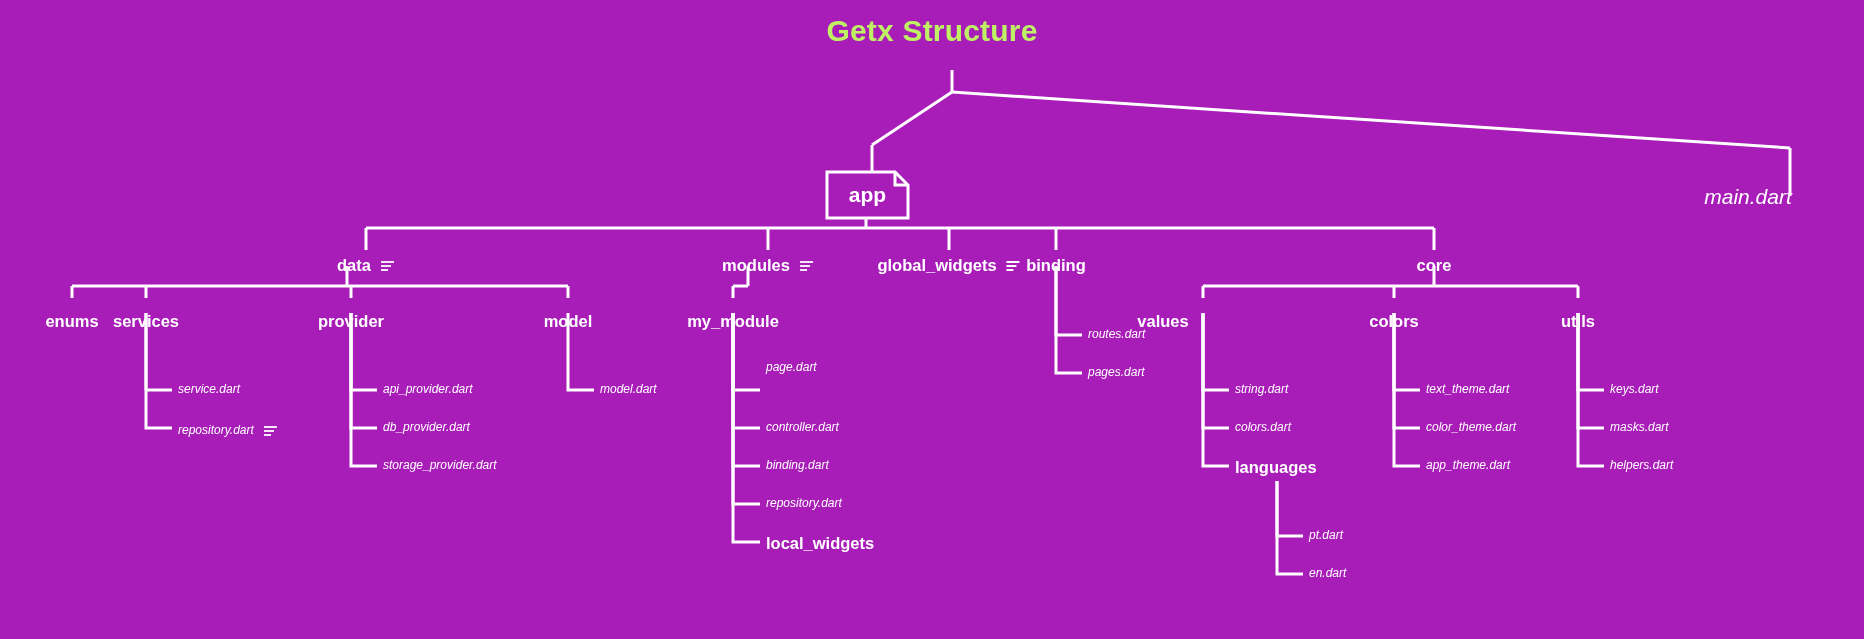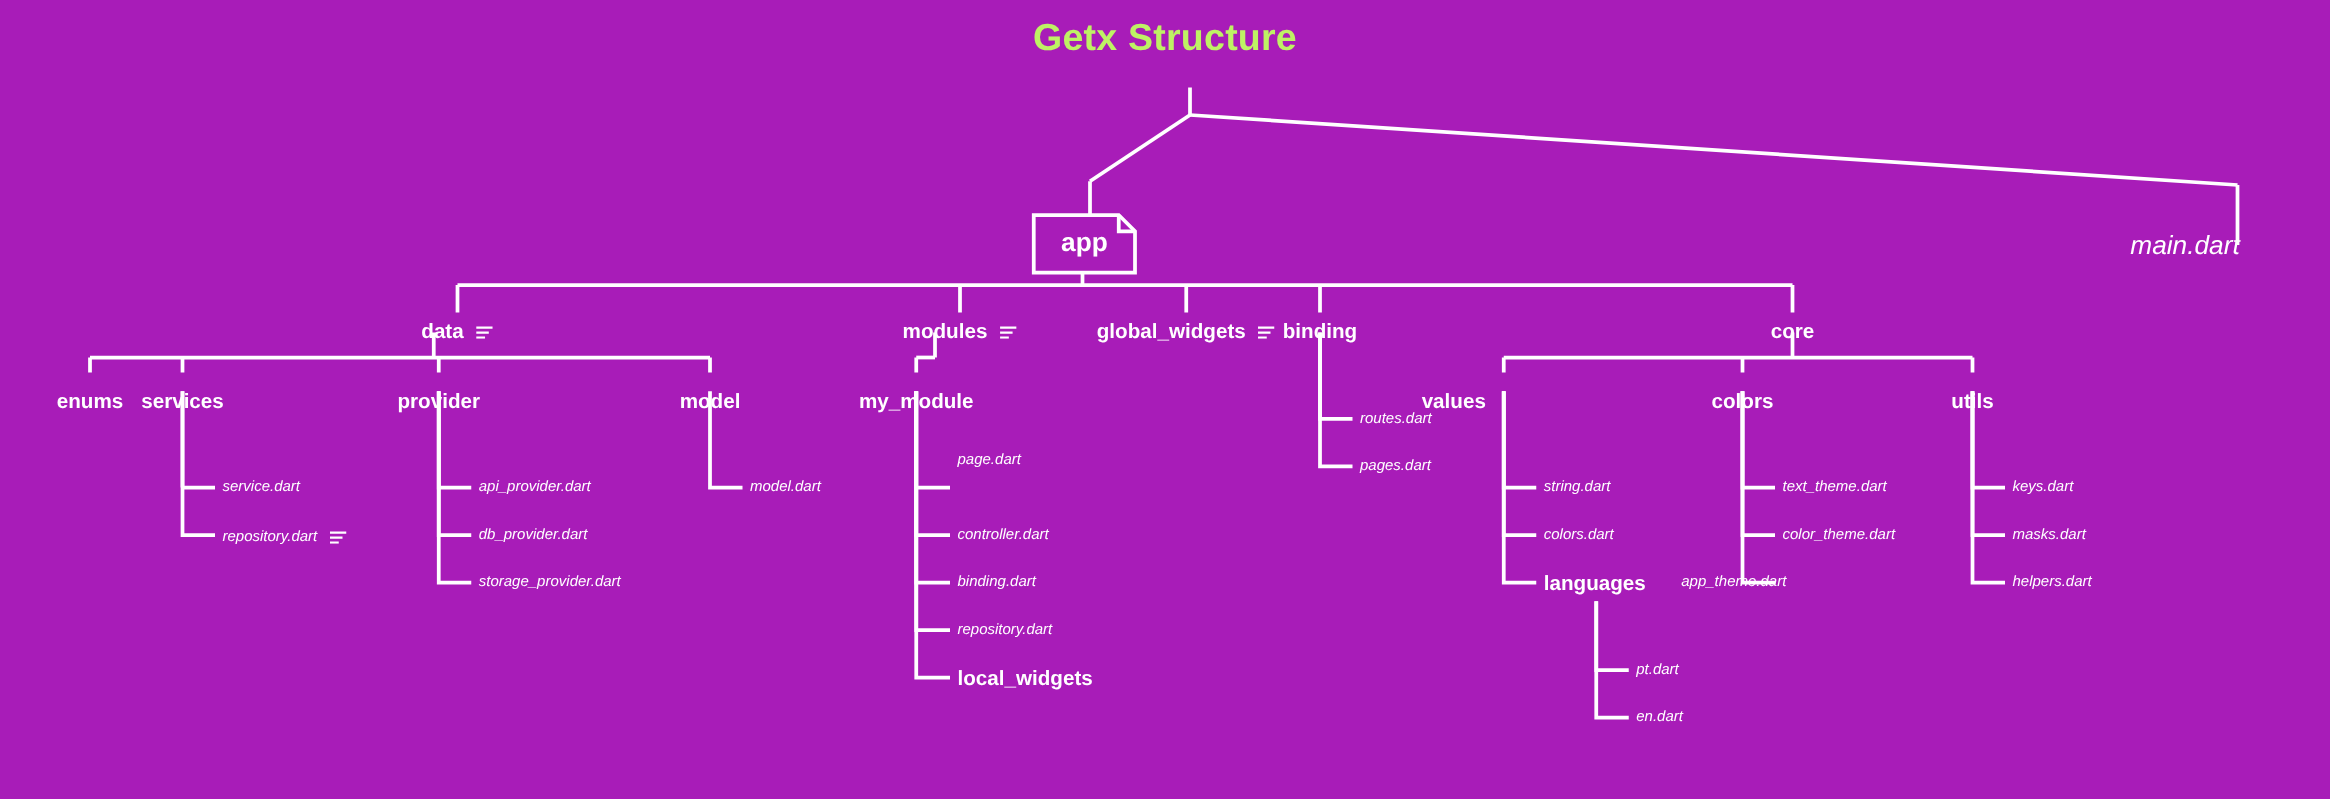--- a/index.html
+++ b/index.html
@@ -273,21 +273,21 @@
 <div class="node file" style="left:1309px;top:567px;">
   <span>en.dart</span>
 </div>
 
 <div class="node file" style="left:1426px;top:383px;">
   <span>text_theme.dart</span>
 </div>
 <div class="node file" style="left:1426px;top:421px;">
   <span>color_theme.dart</span>
 </div>
-<div class="node file" style="left:1345px;top:459px;">
+<div class="node file" style="left:1426px;top:459px;">
   <span>app_theme.dart</span>
 </div>
 
 <div class="node file" style="left:1610px;top:383px;">
   <span>keys.dart</span>
 </div>
 <div class="node file" style="left:1610px;top:421px;">
   <span>masks.dart</span>
 </div>
 <div class="node file" style="left:1610px;top:459px;">

